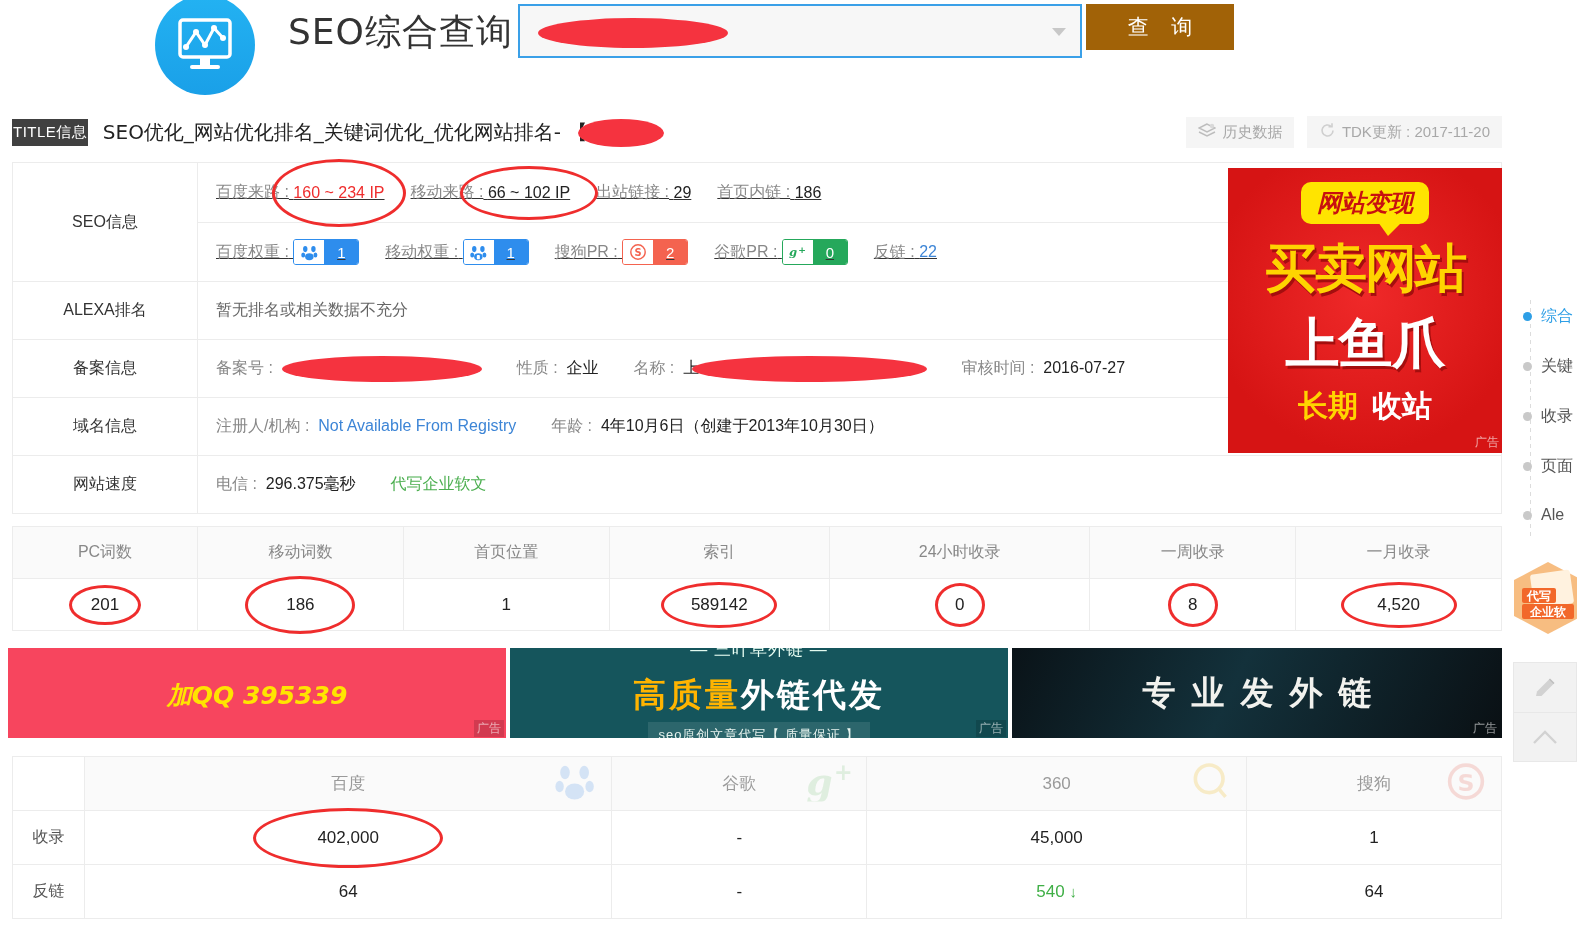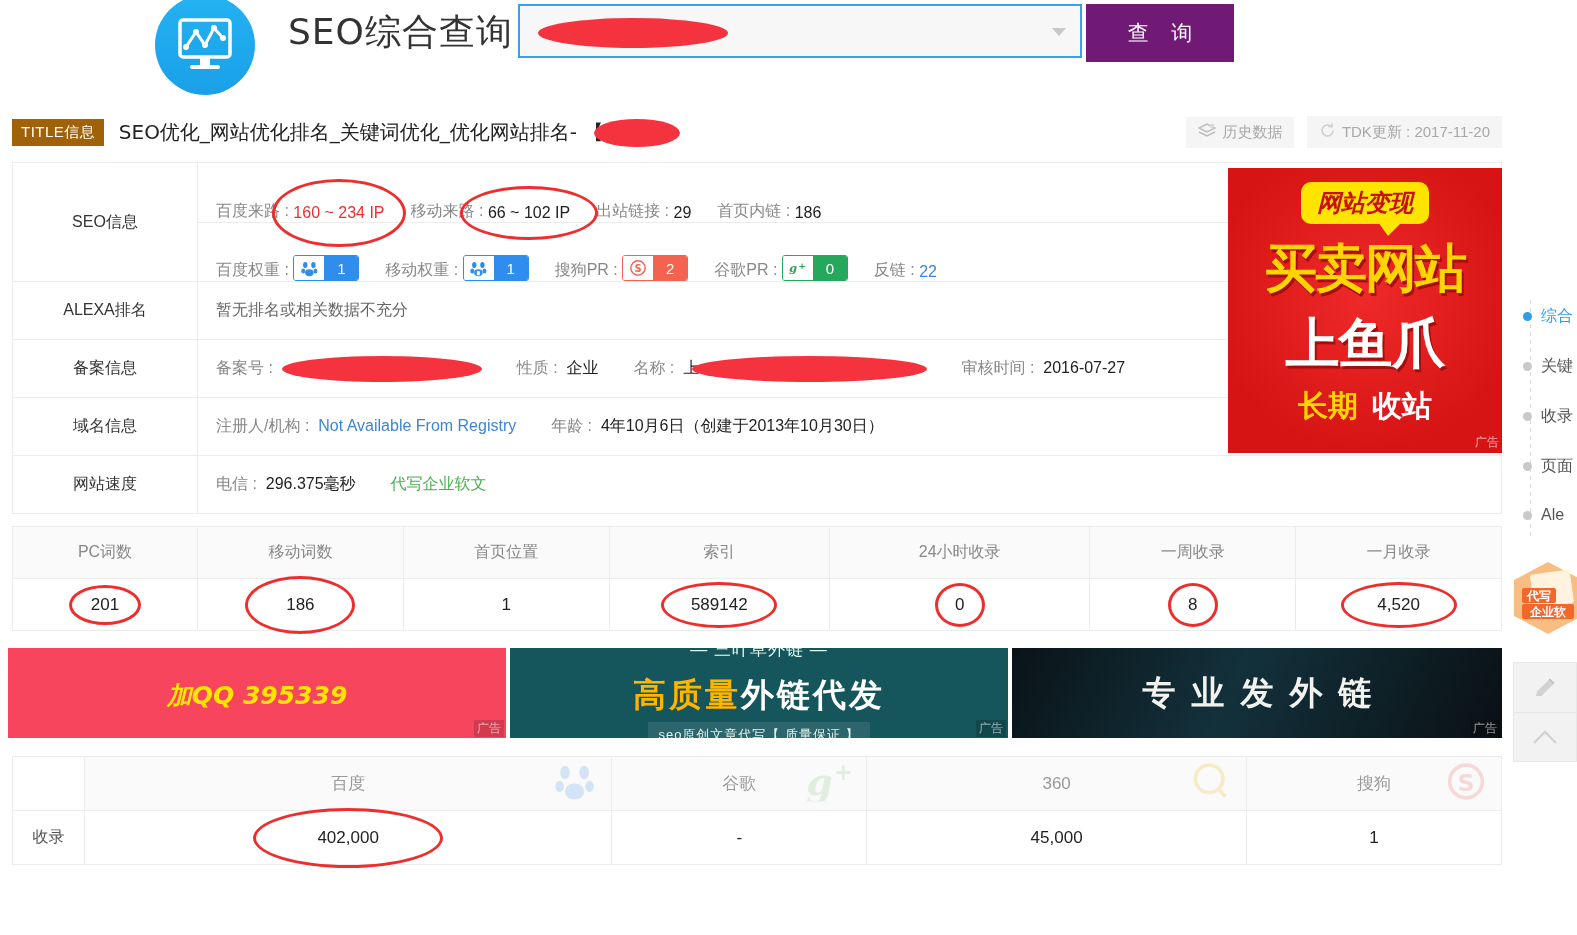--- a/index.html
+++ b/index.html
@@ -25,47 +25,47 @@
   .search-input {
     position:absolute; left:0; top:0; width:530px; height:50px;
     border:0; outline:0; background:#f7f7f7; padding:0 12px;
     font-size:18px; color:#333;
     font-family:"Liberation Sans",sans-serif;
   }
   .search-redact { position:absolute; left:18px; top:12px; width:190px; height:30px; background:#f5333f; border-radius:50% / 50%; }
   .caret-down { position:absolute; right:14px; top:22px; width:0;height:0;
     border-left:7px solid transparent; border-right:7px solid transparent; border-top:8px solid #c8c8c8; }
   .btn-query {
-    position:absolute; left:1086px; top:4px; width:148px; height:58px;
-    background:#701a75; color:#fff; border:0; font-size:21px; letter-spacing:8px; text-indent:8px;
+    position:absolute; left:1086px; top:4px; width:148px; height:46px;
+    background:#a16207; color:#fff; border:0; font-size:21px; letter-spacing:8px; text-indent:8px;
     cursor:pointer; font-family:"DejaVu Sans","Liberation Sans",sans-serif;
   }
 
   
   .titlebar { position:absolute; left:12px; top:118px; width:1490px; height:32px; }
   .title-badge {
-    display:inline-block; background:#a16207; color:#fff; font-size:15px;
-    padding:4px 9px; vertical-align:middle; letter-spacing:.5px;text-align:center;
+    display:inline-block; background:#404040; color:#fff; font-size:15px;
+    padding:4px 1px; vertical-align:middle; letter-spacing:.5px;text-align:center;
   }
   .title-text {
     display:inline-block; vertical-align:middle; margin-left:10px;
     font-size:20px; color:#222; font-family:"DejaVu Sans","Liberation Sans",sans-serif;
   }
   .title-redact { display:inline-block; vertical-align:middle; width:86px; height:28px;
     background:#f5333f; border-radius:50%/50%; margin-left:-14px; position:relative; top:1px;}
   .tb-right { position:absolute; right:0; top:-2px; }
   .chip { display:inline-flex; align-items:center; gap:6px; background:#f5f5f5; color:#a8a8a8;
     font-size:15px; padding:6px 12px; margin-left:8px; }
 
   
   .info-table { position:absolute; left:12px; top:162px; width:1490px; border:1px solid #e6e6e6; border-collapse:collapse; }
   .info-table td { border:1px solid #ececec; font-size:16px; color:#333; }
   .lbl-cell { width:185px; text-align:center; color:#555; background:#fff; font-size:16px; }
   .val-cell { padding:0 0 0 18px; height:58px; }
-  .sub-row { height:59px; display:flex; align-items:flex-end; padding-left:18px; }
+  .sub-row { height:59px; display:flex; align-items:center; padding-left:18px;text-decoration:underline; }
   .sub-row + .sub-row { border-top:1px solid #ececec; }
   .k { color:#888; font-size:16px; }
   .v { color:#222; font-size:16px; }
   .v-blue { color:#3d85d6; font-size:16px; }
   .v-green { color:#4caf50; font-size:16px; }
   .gap { display:inline-block; width:26px; }
 
   .pill { display:inline-flex; align-items:center; height:26px; border-radius:3px; overflow:hidden; vertical-align:middle; }
   .pill .ic { display:flex; align-items:center; justify-content:center; width:30px; height:26px; background:#fff; }
   .pill .num { display:flex; align-items:center; justify-content:center; min-width:34px; height:26px; color:#fff; font-size:15px; }
@@ -447,20 +447,30 @@
         </span>
       </th>
     </tr>
     <tr>
       <td class="eng-first">收录</td>
       <td><span class="ann b">402,000</span></td>
       <td>-</td>
       <td>45,000</td>
       <td>1</td>
     </tr>
+    <tr>
+      <td class="eng-first">反链</td>
+      <td>64</td>
+      <td>-</td>
+      <td>
+        <span style="color:#3faf46;">540</span>
+        <span class="down-arrow">↓</span>
+      </td>
+      <td>64</td>
+    </tr>
   </tbody>
     </table>
 
   <div class="red-ad">
     <div class="bubble">网站变现</div>
     <div class="l1">买卖网站</div>
     <div class="l2">上鱼爪</div>
     <div class="l3">
       <span class="a">长期</span><span class="b">收站</span>
     </div>

